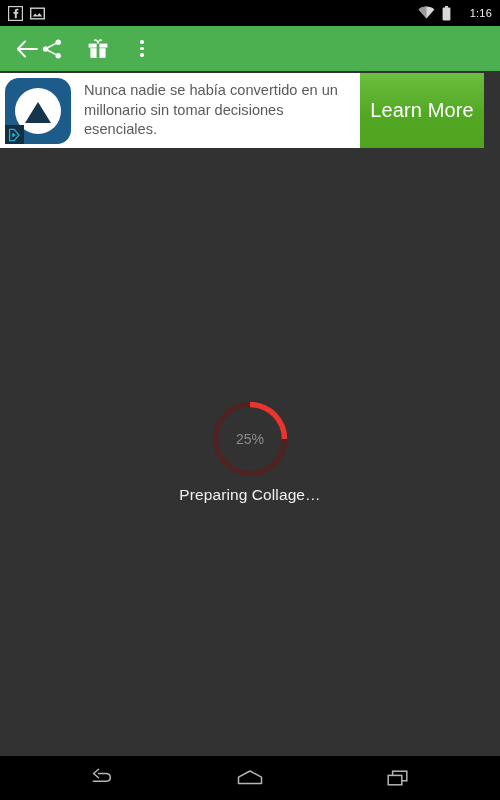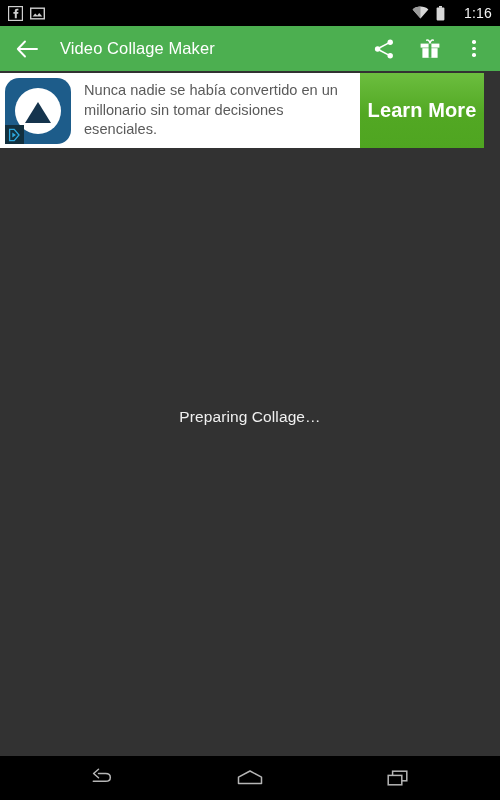--- a/index.html
+++ b/index.html
@@ -33,21 +33,21 @@
     box-sizing: border-box;
   }
   .status-left, .status-right {
     display: flex;
     align-items: center;
     gap: 7px;
   }
   .sb-icon { display: block; }
   .status-time {
     color: #f2f2f2;
-    font-size: 14px;
+    font-size: 11px;
     letter-spacing: .2px;
     margin-left: 12px;
   }
 
   
   .app-bar {
     position: absolute;
     top: 26px; left: 0;
     width: 500px;
     height: 45px;
@@ -164,21 +164,21 @@
   }
   .ad-cta {
     flex: none;
     width: 124px;
     background: linear-gradient(#6cbe3f, #52a823 55%, #4fa521);
     display: flex;
     align-items: center;
     justify-content: center;
     color: #ffffff;
     font-size: 20px;
-    font-weight: bold;
+    font-weight: normal;
     cursor: pointer;
     letter-spacing: .1px;
   }
 
   
   .content {
     position: absolute;
     top: 148px; left: 0;
     width: 500px;
     height: 608px;
@@ -260,21 +260,20 @@
       <span class="status-time">1:16</span>
     </div>
   </div>
 
   <div class="app-bar">
     <div class="back-arrow">
       <svg width="22" height="18" viewBox="0 0 22 18">
         <path d="M9 1.5L1.8 9 9 16.5M1.8 9H21" fill="none" stroke="#ffffff" stroke-width="1.9" stroke-linecap="round" stroke-linejoin="round"></path>
       </svg>
     </div>
-    <div class="app-title">Video Collage Maker</div>
     <div class="bar-actions">
       <div class="bar-icon">
         <svg width="22" height="22" viewBox="0 0 22 22">
           <circle cx="17.2" cy="4.2" r="2.7" fill="#ffffff"></circle>
           <circle cx="4.6" cy="11" r="2.7" fill="#ffffff"></circle>
           <circle cx="17.2" cy="17.8" r="2.7" fill="#ffffff"></circle>
           <path d="M6.6 9.7l8.8-4.6M6.6 12.3l8.8 4.6" stroke="#ffffff" stroke-width="1.6" fill="none"></path>
         </svg>
       </div>
       <div class="bar-icon">
@@ -308,20 +307,27 @@
       </div>
     </div>
     <div class="ad-text">
       <span>Nunca nadie se había convertido en un millonario sin tomar decisiones esenciales.</span>
     </div>
     <div class="ad-cta">Learn More</div>
   </div>
 
   <div class="content">
     <div class="progress-block">
+      <div class="ring-wrap">
+        <svg width="78" height="78" viewBox="0 0 78 78">
+          <circle cx="39" cy="39" r="34.5" fill="none" stroke="#4e2321" stroke-width="5.5"></circle>
+          <circle id="arc" cx="39" cy="39" r="34.5" fill="none" stroke="#e8352e" stroke-width="5.5" stroke-linecap="butt" transform="rotate(-90 39 39)" stroke-dasharray="216.77" stroke-dashoffset="162.58"></circle>
+        </svg>
+        <div class="ring-label">25%</div>
+      </div>
       <div class="progress-caption">Preparing Collage…</div>
     </div>
   </div>
 
   <div class="nav-bar">
     <div class="nav-btn">
       <svg width="26" height="20" viewBox="0 0 26 20">
         <path d="M9.5 5.5h7.2c3 0 4.6 1.7 4.6 3.9s-1.6 3.9-4.6 3.9H4.3M9.5 1.3L4.6 5.5l4.9 4.2" fill="none" stroke="#b6b6b6" stroke-width="1.5" stroke-linejoin="round" stroke-linecap="round"></path>
       </svg>
     </div>

